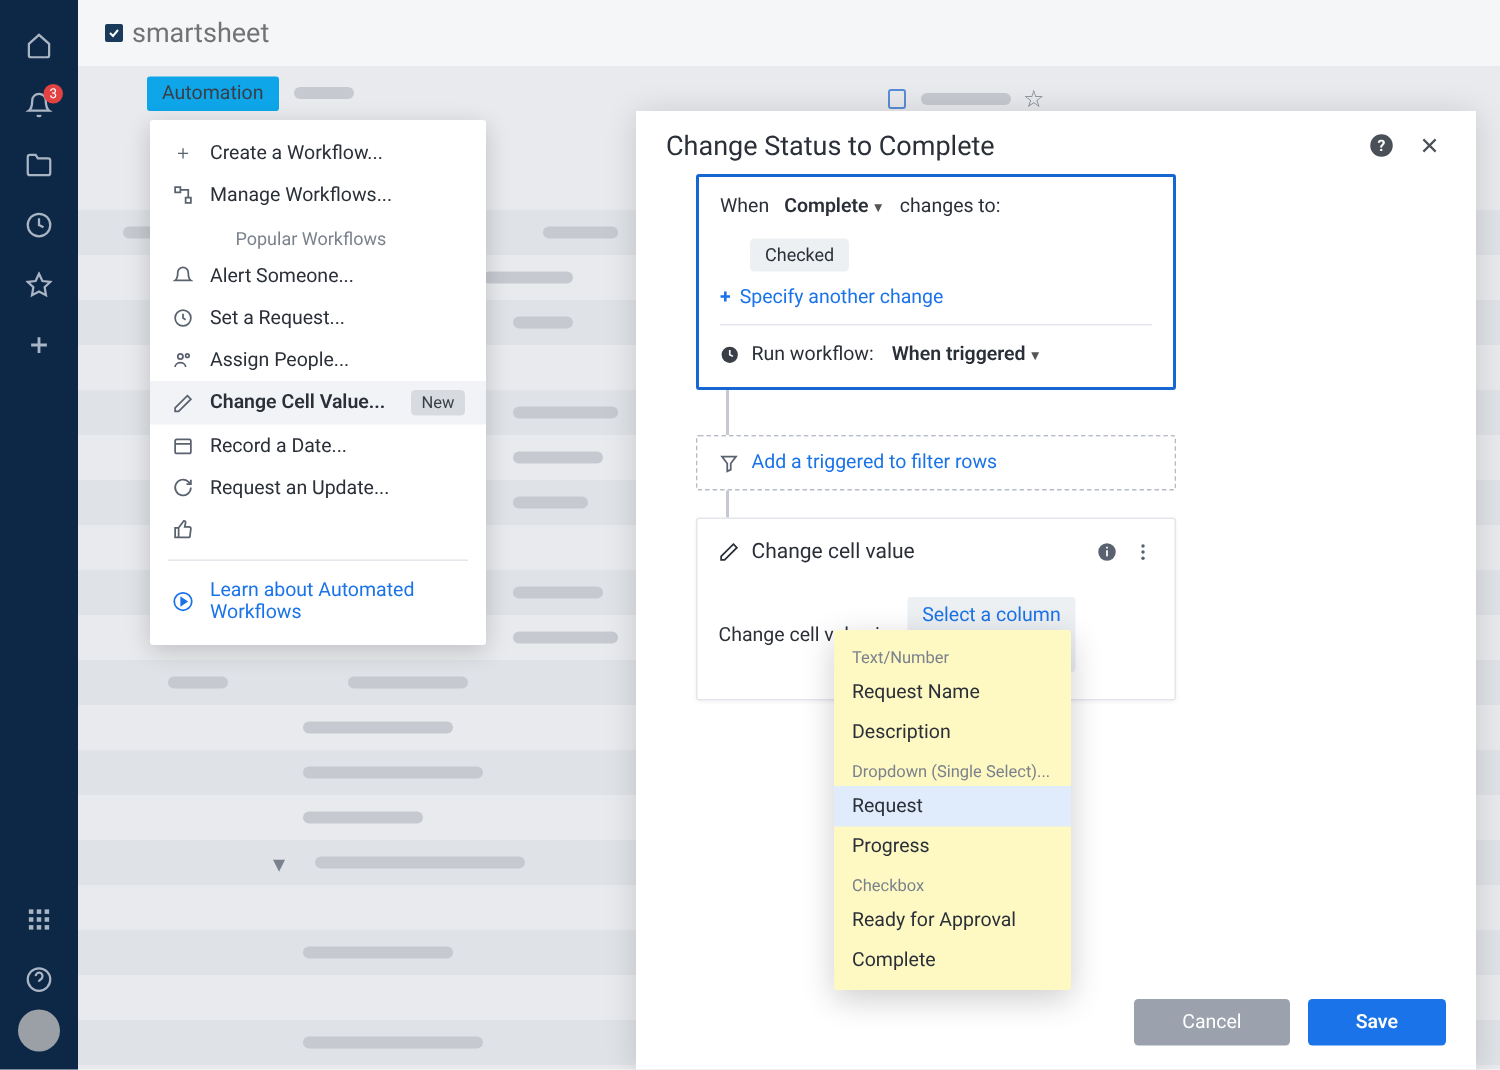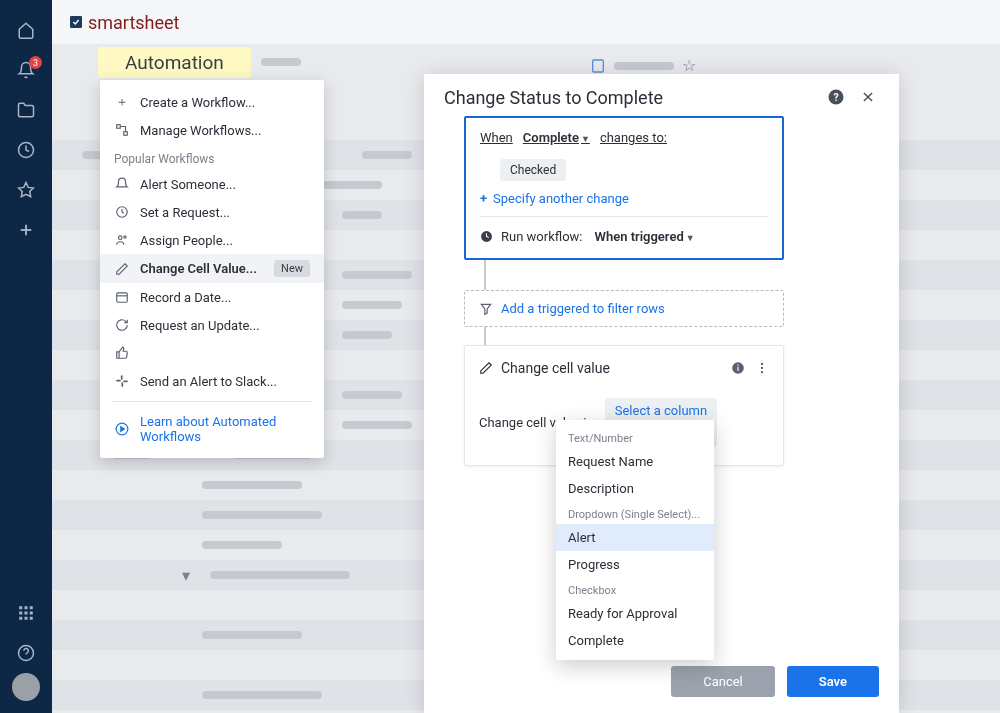--- a/index.html
+++ b/index.html
@@ -7,60 +7,60 @@
 
 
 .left-rail { position: absolute; left: 0; top: 0; width: 52px; height: 100%; background: #0d2847; display: flex; flex-direction: column; align-items: center; padding-top: 10px; }
 .left-rail .rail-item { width: 52px; height: 40px; display: flex; align-items: center; justify-content: center; color: #aab5c3; cursor: pointer; position: relative; }
 .badge { position: absolute; top: 6px; right: 10px; background: #e34242; color: #fff; font-size: 9px; border-radius: 7px; min-width: 13px; height: 13px; display: flex; align-items: center; justify-content: center; padding: 0 3px; }
 .rail-spacer { flex: 1; }
 .avatar { width: 28px; height: 28px; border-radius: 50%; background: #9aa0a6; margin-bottom: 12px; cursor: pointer; }
 
 
 .topbar { position: absolute; left: 52px; top: 0; right: 0; height: 44px; background: #f5f6f8; display: flex; align-items: center; padding: 0 16px; }
-.brand { font-size: 18px; color: #7f1d1d; font-weight: 400; display: flex; align-items: center; gap: 4px; }
+.brand { font-size: 18px; color: #737373; font-weight: 400; display: flex; align-items: center; gap: 4px; }
 .brand svg { width: 16px; height: 16px; }
 
 
 .toolbar { position: absolute; left: 52px; top: 44px; width: 370px; height: 36px; display: flex; align-items: center; padding-left: 46px; gap: 10px; }
-.toolbar .automation-btn { background: #fef9c3; color: #3a3f47; font-size: 19px; padding: 4px 27px; border-radius: 2px; cursor: pointer; }
+.toolbar .automation-btn { background: #0ea5e9; color: #3a3f47; font-size: 13px; padding: 4px 10px; border-radius: 2px; cursor: pointer; }
 
 
 .auto-menu { position: absolute; left: 100px; top: 80px; width: 224px; background: #fff; border-radius: 2px; box-shadow: 0 4px 16px rgba(0,0,0,0.18); padding: 8px 0; z-index: 20; }
 .auto-menu .menu-row { display: flex; align-items: center; padding: 6px 14px; font-size: 13px; color: #2a2f38; cursor: pointer; gap: 10px; position: relative; }
 .auto-menu .menu-row.highlight { background: #f1f3f6; }
 .auto-menu .menu-row.highlight .menu-label { font-weight: 600; }
 .auto-menu .menu-label { flex: 1; }
 .auto-menu .menu-icon { width: 16px; height: 16px; display: flex; align-items: center; justify-content: center; color: #5a6270; }
 .auto-menu .new-pill { background: #d7dbe0; color: #3a3f47; font-size: 11px; padding: 2px 7px; border-radius: 3px; }
-.auto-menu .section-label { padding: 8px 14px 4px; font-size: 12px; color: #7b828c; }
+.auto-menu .section-label { padding: 8px 14px 4px; font-size: 12px; color: #7b828c; margin-left: 43px; }
 .auto-menu hr { border: none; border-top: 1px solid #e3e6eb; margin: 6px 12px; }
 .auto-menu .learn-row { color: #1a73e8; }
 
 
 .sheet-bg { position: absolute; left: 52px; top: 80px; right: 0; bottom: 0; }
 .sheet-bg .row { height: 30px; display: flex; align-items: center; padding-left: 30px; gap: 20px; }
 .sheet-bg .row.alt { background: #dfe2e6; }
 .sheet-bg .bar { height: 8px; background: #c6cad0; border-radius: 4px; }
 
 
 .center-header { position: absolute; top: 56px; left: 590px; display:flex; align-items:center; gap:8px; }
 .center-header .lines { width: 60px; height: 8px; background:#c6cad0; border-radius:4px; }
 .center-header .star { color:#7a828e; }
 
 
-.panel { position: absolute; left: 424px; top: 74px; width: 475px; bottom: 0; background: #fff; box-shadow: 0 2px 20px rgba(0,0,0,0.15); display: flex; flex-direction: column; z-index: 30; }
+.panel { position: absolute; left: 424px; top: 74px; width: 560px; bottom: 0; background: #fff; box-shadow: 0 2px 20px rgba(0,0,0,0.15); display: flex; flex-direction: column; z-index: 30; }
 .panel-header { display: flex; align-items: center; padding: 12px 20px 8px; gap: 10px; }
 .panel-title { font-size: 18px; color: #2a2f38; flex: 1; }
 .panel-header .icon-btn { width: 22px; height: 22px; display: flex; align-items: center; justify-content: center; color: #4a5058; cursor: pointer; }
 .panel-body { flex: 1; overflow: auto; padding: 0 20px 0 20px; position: relative; }
 
 
 .trigger-block { margin-left: 20px; width: 320px; border: 2px solid #1767d2; border-radius: 2px; padding: 10px 14px 12px; font-size: 13px; color: #2a2f38; position: relative; }
-.trigger-block .when-line { display: flex; align-items: center; gap: 6px; margin-bottom: 8px; text-decoration: underline; }
+.trigger-block .when-line { display: flex; align-items: center; gap: 6px; margin-bottom: 8px; }
 .trigger-block select, .fake-select { border: none; background: none; font-size: 13px; font-weight: 600; cursor: pointer; padding: 2px 4px; }
 .caret { font-size: 9px; color:#555; margin-left:2px; }
 .chip { display: inline-block; background: #edf0f3; padding: 4px 10px; border-radius: 3px; font-size: 12px; margin: 4px 0 10px 20px; }
 .link-blue { color: #1a73e8; font-size: 13px; cursor: pointer; display: flex; align-items: center; gap: 6px; }
 .link-blue .plus { font-weight: 700; }
 .runline { border-top: 1px solid #e3e6eb; margin-top: 10px; padding-top: 10px; display: flex; align-items: center; gap: 8px; font-size: 13px; }
 
 
 .vline { width: 2px; background: #c6cad0; height: 30px; margin-left: 40px; }
 .vline2 { width: 2px; background: #c6cad0; height: 18px; margin-left: 40px; }
@@ -70,21 +70,21 @@
 .cond-box svg { width: 14px; height: 14px; }
 
 
 .action-block { margin-left: 20px; width: 320px; border: 1px solid #e3e6eb; border-radius: 2px; padding: 14px 14px 18px; box-shadow: 0 1px 3px rgba(0,0,0,0.06); position: relative; }
 .action-head { display: flex; align-items: center; gap: 8px; font-size: 14px; color: #2a2f38; }
 .action-head .icons-right { margin-left: auto; display: flex; gap: 10px; color: #5a6270; }
 .action-body { margin-top: 22px; font-size: 13px; color: #2a2f38; display: flex; align-items: center; gap: 8px; }
 .col-select { background: #edf0f3; color: #1a73e8; padding: 5px 10px; border-radius: 2px; font-size: 13px; cursor: pointer; display: flex; align-items: center; gap: 14px; flex-direction: column; }
 
 
-.col-dropdown { position: absolute; left: 556px; top: 420px; width: 158px; background: #ffffff; border-radius: 2px; box-shadow: 0 6px 22px rgba(0,0,0,0.2); padding: 6px 0; z-index: 50; }
+.col-dropdown { position: absolute; left: 556px; top: 420px; width: 158px; background: #fef9c3; border-radius: 2px; box-shadow: 0 6px 22px rgba(0,0,0,0.2); padding: 6px 0; z-index: 50; }
 .col-dropdown .group-label { font-size: 11px; color: #7b828c; padding: 6px 12px 3px; }
 .col-dropdown .opt { font-size: 13px; color: #2a2f38; padding: 6px 12px; cursor: pointer; }
 .col-dropdown .opt.active { background: #e0ebfb; }
 
 
 .panel-footer { padding: 16px 20px; display: flex; justify-content: flex-end; gap: 12px; }
 .btn { border: none; border-radius: 3px; padding: 8px 32px; font-size: 13px; cursor: pointer; }
 .btn-cancel { background: #9ba2ad; color: #fff; }
 .btn-save { background: #1a73e8; color: #fff; font-weight: 600; }
 
@@ -301,31 +301,20 @@
         </svg>
       </span>
     <span class="menu-label">Request an Update...</span>
   </div>
   <div class="menu-row">
     <span class="menu-icon">
         <svg width="14" height="14" viewBox="0 0 24 24" fill="none" stroke="currentColor" stroke-width="2">
           <path d="M7 10v11H3V10zM21 11c0-1-1-2-2-2h-5l1-5c0-1-1-2-2-2l-6 8v11h11c1 0 2-1 2-2z"></path>
         </svg>
       </span>
-  </div>
-  <div class="menu-row">
-    <span class="menu-icon">
-        <svg width="14" height="14" viewBox="0 0 24 24" fill="currentColor">
-          <rect x="10" y="2" width="3" height="8" rx="1.5"></rect>
-          <rect x="2" y="10" width="8" height="3" rx="1.5"></rect>
-          <rect x="11" y="14" width="3" height="8" rx="1.5"></rect>
-          <rect x="14" y="11" width="8" height="3" rx="1.5"></rect>
-        </svg>
-      </span>
-    <span class="menu-label">Send an Alert to Slack...</span>
   </div>
   <hr>
   <div class="menu-row learn-row">
     <span class="menu-icon" style="color:#1a73e8">
         <svg width="14" height="14" viewBox="0 0 24 24" fill="none" stroke="currentColor" stroke-width="2">
           <circle cx="12" cy="12" r="10"></circle>
           <polygon points="10 8 16 12 10 16" fill="currentColor"></polygon>
         </svg>
       </span>
     <span class="menu-label">Learn about Automated Workflows</span>
@@ -417,18 +406,18 @@
     <button class="btn btn-cancel">Cancel</button>
     <button class="btn btn-save">Save</button>
   </div>
 </div>
 
 <div class="col-dropdown">
   <div class="group-label">Text/Number</div>
   <div class="opt">Request Name</div>
   <div class="opt">Description</div>
   <div class="group-label">Dropdown (Single Select)...</div>
-  <div class="opt active">Alert</div>
+  <div class="opt active">Request</div>
   <div class="opt">Progress</div>
   <div class="group-label">Checkbox</div>
   <div class="opt">Ready for Approval</div>
   <div class="opt">Complete</div>
 </div>
 
 </body></html>

